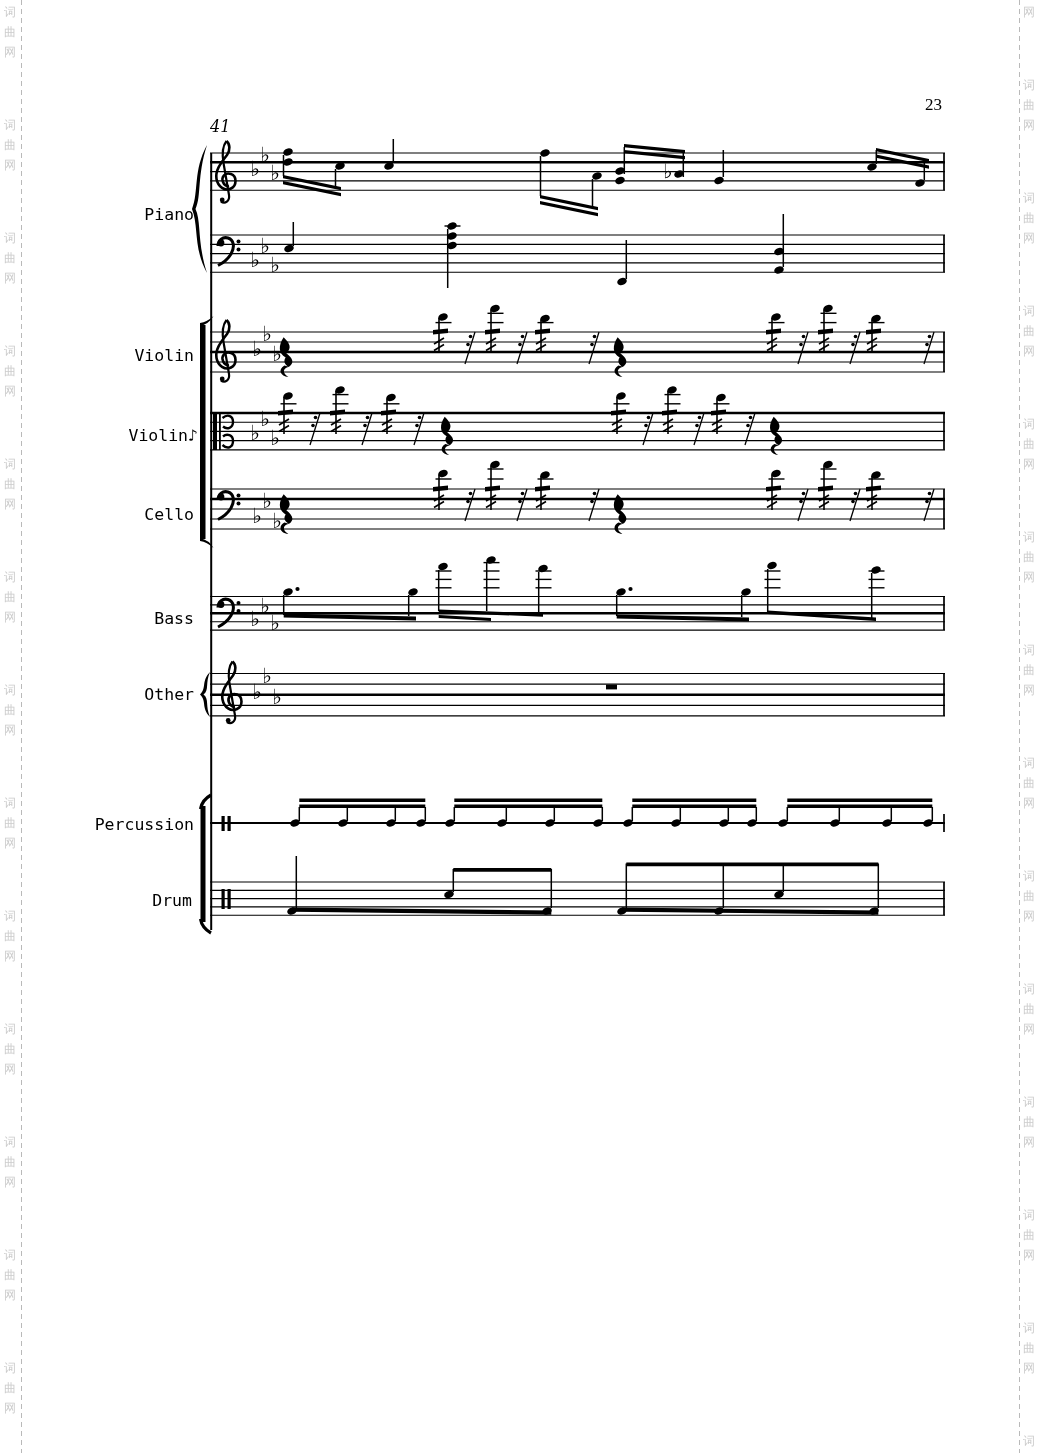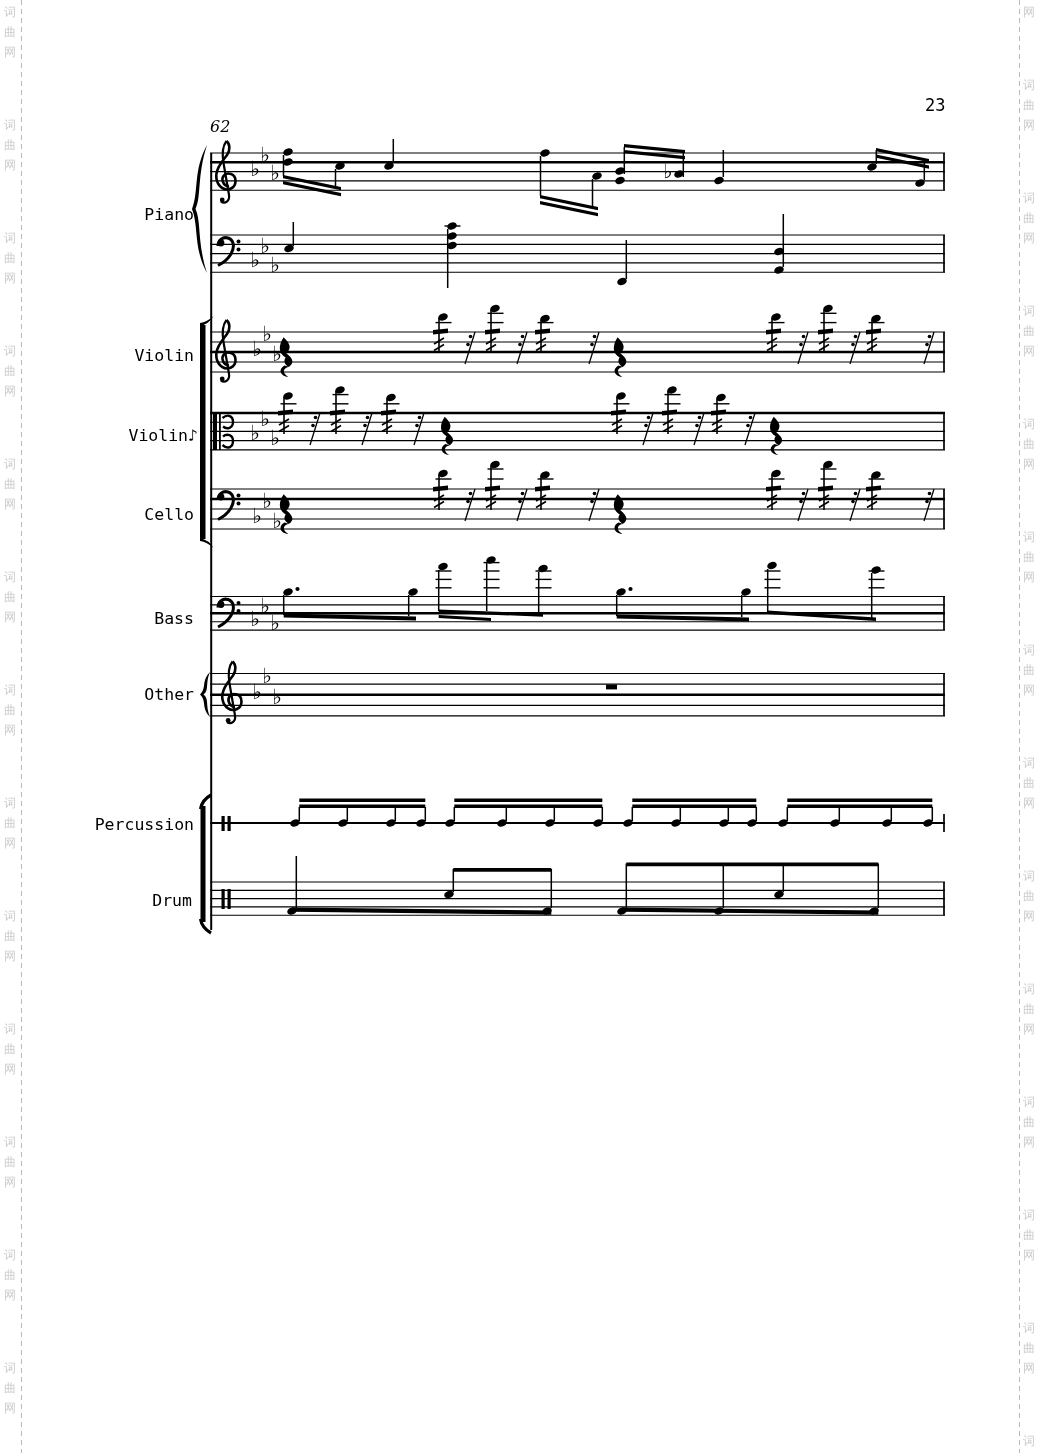--- a/index.html
+++ b/index.html
@@ -95,22 +95,22 @@
       <span class="border-char" style="left: 1023px; top: 1136px; color: rgb(204, 204, 204);">网</span>
       <span class="border-char" style="left: 1023px; top: 1209px; color: rgb(204, 204, 204);">词</span>
       <span class="border-char" style="left: 1023px; top: 1229px; color: rgb(204, 204, 204);">曲</span>
       <span class="border-char" style="left: 1023px; top: 1249px; color: rgb(204, 204, 204);">网</span>
       <span class="border-char" style="left: 1023px; top: 1322px; color: rgb(204, 204, 204);">词</span>
       <span class="border-char" style="left: 1023px; top: 1342px; color: rgb(204, 204, 204);">曲</span>
       <span class="border-char" style="left: 1023px; top: 1362px; color: rgb(204, 204, 204);">网</span>
       <span class="border-char" style="left: 1023px; top: 1435px; color: rgb(204, 204, 204);">词</span>
     </div>
 
-  <div class="pagenum" style="left:925px;top:95px;">23</div>
-  <div class="measurenum" style="left:210px;top:117px;">62</div>
+  <div class="pagenum" style="left:925px;top:95px;font-family:Liberation Serif, serif;">23</div>
+  <div class="measurenum" style="left:210px;top:117px;">41</div>
 
   <svg id="score" width="1043" height="1453" viewBox="0 0 1043 1453">
       <g>
         <line x1="210" y1="153" x2="945" y2="153" stroke="#000" stroke-width="1.15"></line>
         <line x1="210" y1="162.3" x2="945" y2="162.3" stroke="#000" stroke-width="2.6"></line>
         <line x1="210" y1="171.6" x2="945" y2="171.6" stroke="#000" stroke-width="1.15"></line>
         <line x1="210" y1="180.9" x2="945" y2="180.9" stroke="#000" stroke-width="1.15"></line>
         <line x1="210" y1="190.2" x2="945" y2="190.2" stroke="#000" stroke-width="1.15"></line>
         <ellipse cx="288" cy="152" rx="4.9" ry="3.5" fill="#000" transform="rotate(-18 288 152)"></ellipse>
         <ellipse cx="288" cy="162" rx="4.9" ry="3.5" fill="#000" transform="rotate(-18 288 162)"></ellipse>

